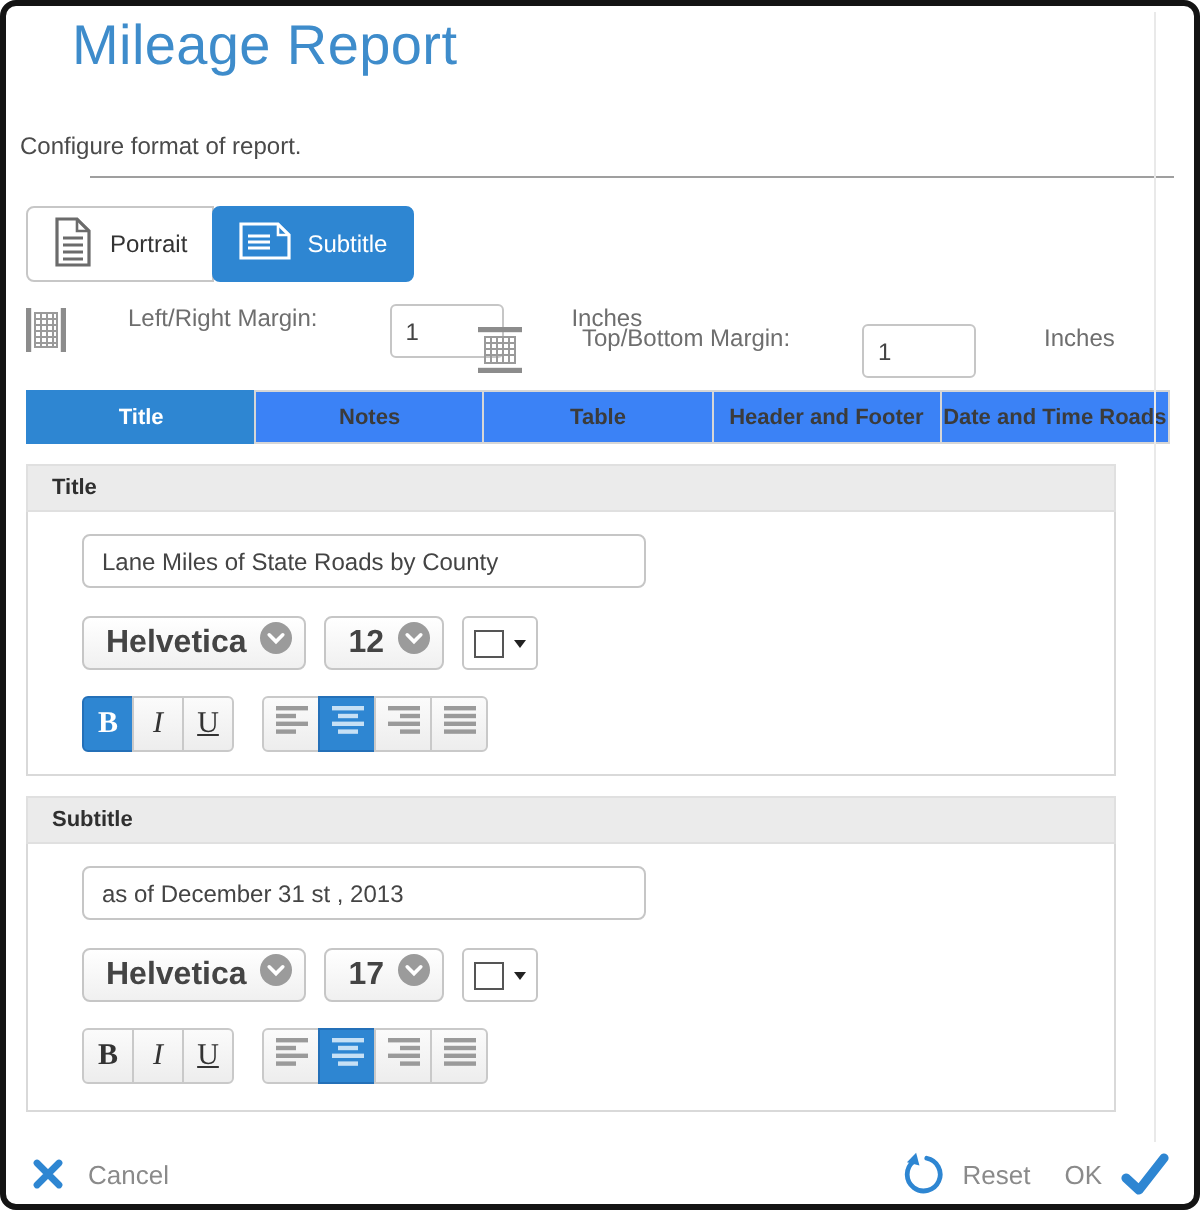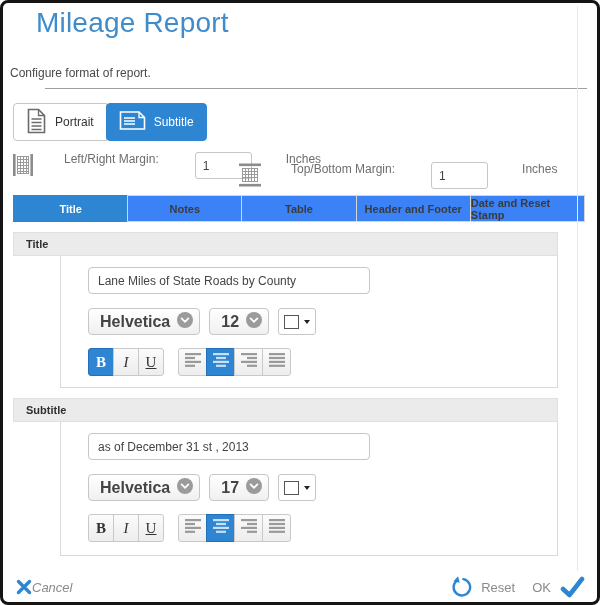--- a/index.html
+++ b/index.html
@@ -42,21 +42,21 @@
   .tab.active { background:#2e86d2; border-color:#2e86d2; color:#fff; }
 
   
   .panel { position:absolute; left:10px; width:545px; }
   #panel-title { top:229px; height:156px; }
   #panel-subtitle { top:395px; height:158px; }
   .panel-header { height:24px; background:#ebebeb; border:1px solid #e0e0e0;
     display:flex; align-items:center; padding-left:12px;
     font-size:11px; font-weight:bold; color:#2f2f2f; }
   .panel-body { background:#fff; border:1px solid #d9d9d9; border-top:none;
-    height:calc(100% - 24px); padding:11px 0 0 27px;margin-left:47px; }
+    height:calc(100% - 24px); padding:11px 0 0 27px; }
 
   .text-input { width:282px; height:27px; border:1px solid #c6c6c6; border-radius:4px;
     font-size:12px; color:#444; padding:0 9px; font-family:"Liberation Sans",sans-serif; }
 
   .font-row { display:flex; align-items:center; gap:9px; margin-top:14px; }
   .dropdown { height:27px; display:inline-flex; align-items:center; gap:7px; padding:0 6px 0 11px;
     background:linear-gradient(#ffffff,#f0f0f0); border:1px solid #c6c6c6; border-radius:4px;
     font-size:16px; font-weight:bold; color:#444; cursor:pointer; }
   .color-btn { height:27px; width:38px; display:inline-flex; align-items:center; justify-content:center; gap:5px;
     background:#fff; border:1px solid #c6c6c6; border-radius:3px; cursor:pointer; }
@@ -75,21 +75,21 @@
   .fmt-btn.u { text-decoration:underline; }
   .fmt-btn.active { background:#2e86d2; border-color:#2470b8; color:#fff; }
   .align-btn { width:29px; height:28px; display:flex; align-items:center; justify-content:center;
     background:linear-gradient(#fbfbfb,#ededed); border:1px solid #c9c9c9; margin-left:-1px; cursor:pointer; }
   .align-btn.active { background:#2e86d2; border-color:#2470b8; }
 
   .content-edge { position:absolute; left:574px; top:3px; width:1px; height:565px; background:#e9e9e9; }
 
   
   .footer { position:absolute; left:0; right:0; top:568px; height:32px; display:flex; align-items:center; }
-  .footer-left { display:flex; align-items:flex-end; margin-left:13px;font-style:italic; }
+  .footer-left { display:flex; align-items:flex-end; gap:12px; margin-left:13px; }
   .footer-right { display:flex; align-items:center; gap:9px; margin-left:auto; margin-right:12px; }
   .footer .lbl { font-size:13px; color:#8a8a8a; }
   .icon-btn { display:flex; align-items:center; cursor:pointer; background:none; border:none; }
 </style>
 </head>
 <body>
 
 <div class="window">
 
   <div class="page-title">Mileage Report</div>
@@ -154,21 +154,21 @@
     <span class="lbl">Top/Bottom Margin:</span>
     <input class="margin-input" type="text" value="1" style="">
     <span class="units">Inches</span>
   </div>
 
   <div class="tabs">
     <div class="tab active">Title</div>
     <div class="tab">Notes</div>
     <div class="tab">Table</div>
     <div class="tab">Header and Footer</div>
-    <div class="tab">Date and Reset Stamp</div>
+    <div class="tab">Date and Time Roads</div>
   </div>
 
   <div class="panel" id="panel-title">
     <div class="panel-header">Title</div>
     <div class="panel-body">
       <input class="text-input" type="text" value="Lane Miles of State Roads by County" style="">
       <div class="font-row">
         <div class="dropdown">
           <span>Helvetica</span>
           <span class="icon">

